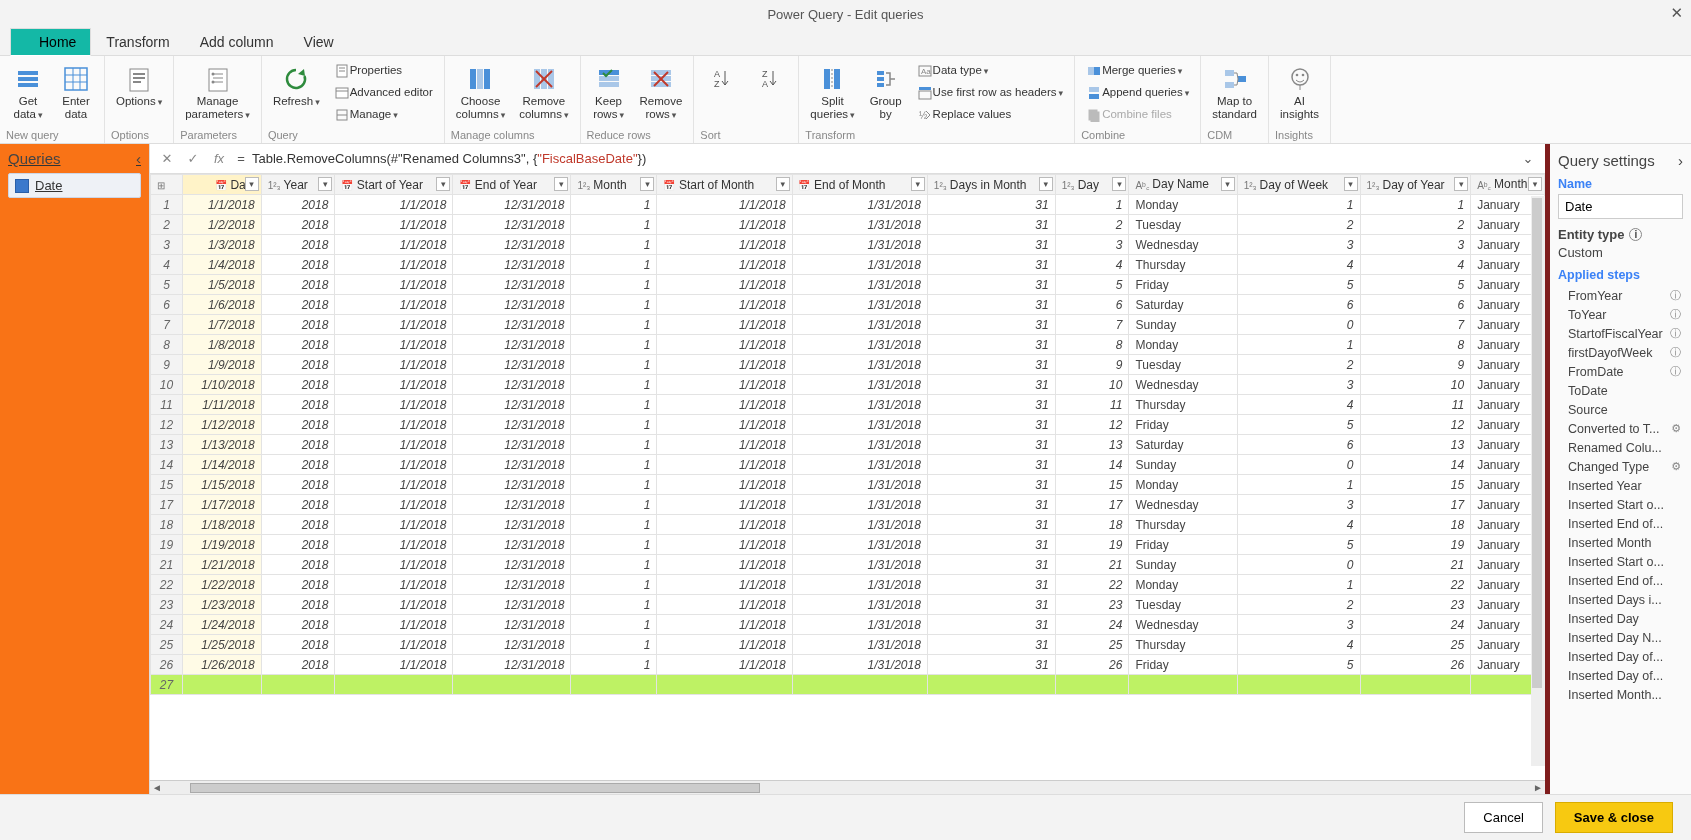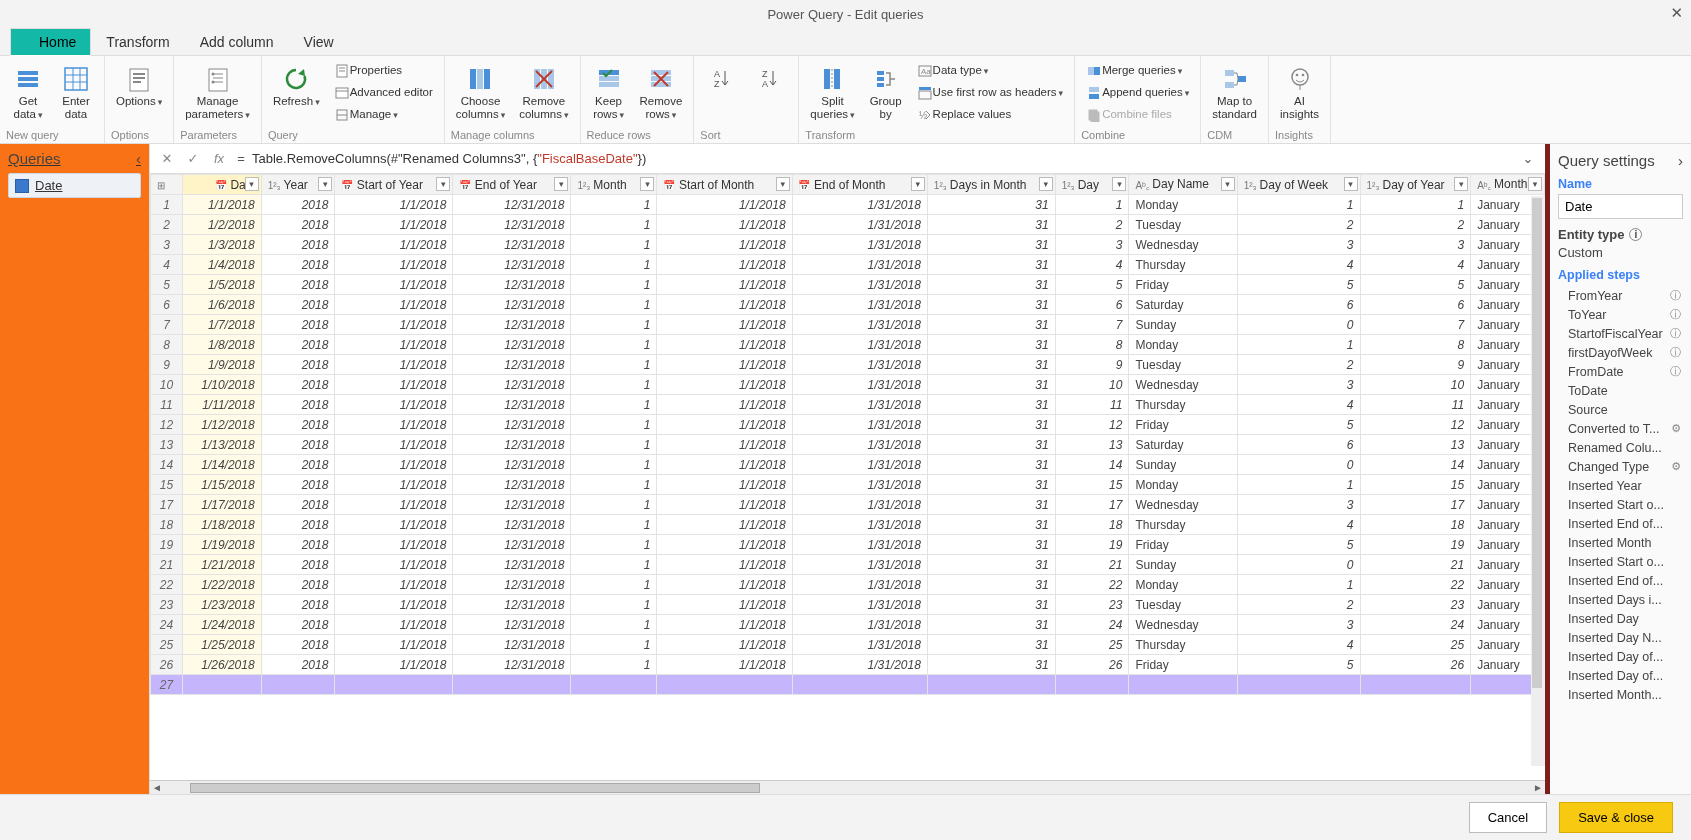--- a/index.html
+++ b/index.html
@@ -50,41 +50,41 @@
 .grid { width:100%; border-collapse:collapse; table-layout:fixed; }
 .grid th, .grid td { border:1px solid #e3e3e3; height:20px; font-size:12px; padding:0 6px; overflow:hidden; white-space:nowrap; }
 .grid th { background:#f3f3f3; font-weight:normal; text-align:left; position:relative; }
 .grid th.sel { background:#fff3c8;padding-left:32px; }
 .grid th .typeico { font-size:10px; color:#777; margin-right:3px; vertical-align:middle;}
 .grid th .drop { position:absolute; right:2px; top:2px; width:14px; height:14px; border:1px solid #bbb; background:#fff; font-size:9px; display:flex; align-items:center; justify-content:center; color:#555; cursor:pointer;}
 .grid td.rownum { background:#f3f3f3; text-align:center; color:#666; font-style:italic;}
 .grid td.num { text-align:right; font-style:italic; color:#444;}
 .grid td.txt { text-align:left; color:#444;}
 .grid td.sel { background:#fffbe6; }
-.grid .lastrow td { background:#c4b5fd;}
+.grid .lastrow td { background:#bef264;}
 .hscroll { height:14px; background:#eee; border-top:1px solid #ccc; display:flex; align-items:center; }
 .hscroll .thumb { height:10px; background:#ccc; border:1px solid #aaa; width:570px; margin-left:26px;}
 .hscroll .arrow { width:14px; text-align:center; font-size:10px; color:#666;}
 .vscroll { width:14px; position:absolute; right:0; top:22px; bottom:14px; background:#eee; }
 .vscroll .thumb { width:10px; margin-left:1px; background:#ccc; height:490px; margin-top:2px;}
 
 .settings { width:146px; border-left:5px solid #7f1d1d; background:#fafafa; padding:8px 8px; overflow:hidden;}
 .settings-hdr { display:flex; justify-content:space-between; align-items:center; font-size:15px; color:#444; margin-bottom:8px;}
 .settings .seclabel { font-size:12.5px; color:#3b82f6; margin-top:8px; margin-bottom:3px; font-weight:600;}
 .settings input[type=text] { width:100%; border:1px solid #ccc; padding:4px 6px; font-size:13px; }
 .settings .entity { font-size:13px; color:#444; display:flex; align-items:center; gap:5px;}
 .settings .custom { font-size:13px; color:#444; margin-top:3px;}
 .steps { margin-top:4px; }
 .step { display:flex; align-items:center; justify-content:space-between; font-size:12.5px; color:#444; height:19px; padding:0 2px 0 10px; cursor:pointer; white-space:nowrap; overflow:hidden;}
 .step .gear { color:#888; font-size:11px;}
 .step .info { color:#888; font-size:11px;}
 
 .footer { height:46px; background:#f3f3f3; border-top:1px solid #ddd; display:flex; justify-content:flex-end; align-items:center; gap:12px; padding:0 18px;}
 .btn { padding:7px 18px; border:1px solid #bbb; background:#fff; font-size:13px; cursor:pointer;}
-.btn.primary { background:#f7c911; border-color:#d9ac00; font-weight:400;}
+.btn.primary { background:#f7c911; border-color:#d9ac00; font-weight:700;}
 
 svg { display:block; }
 </style>
 </head>
 <body>
 
 <div class="titlebar">
   <span class="title">Power Query - Edit queries</span>
   <span class="close">✕</span>
 </div>

